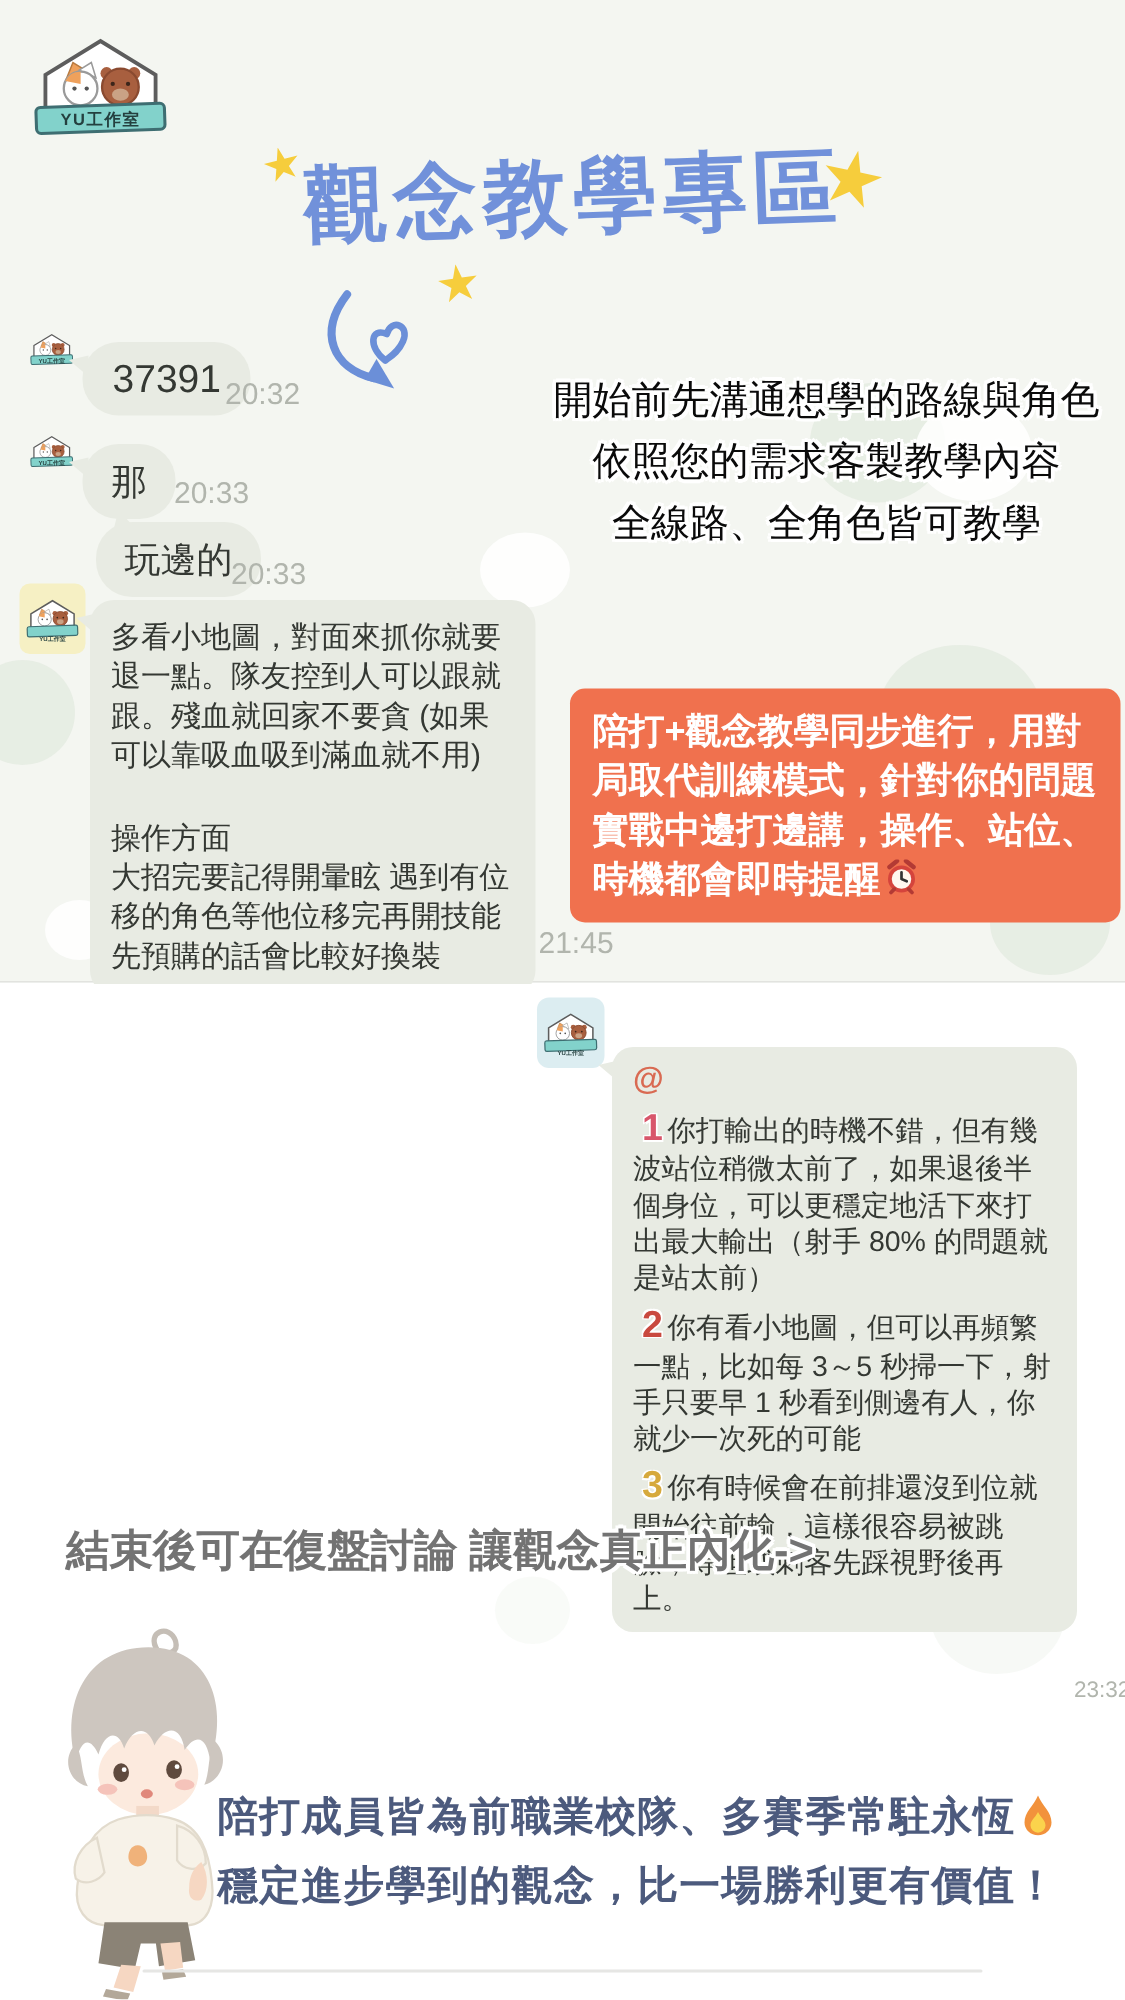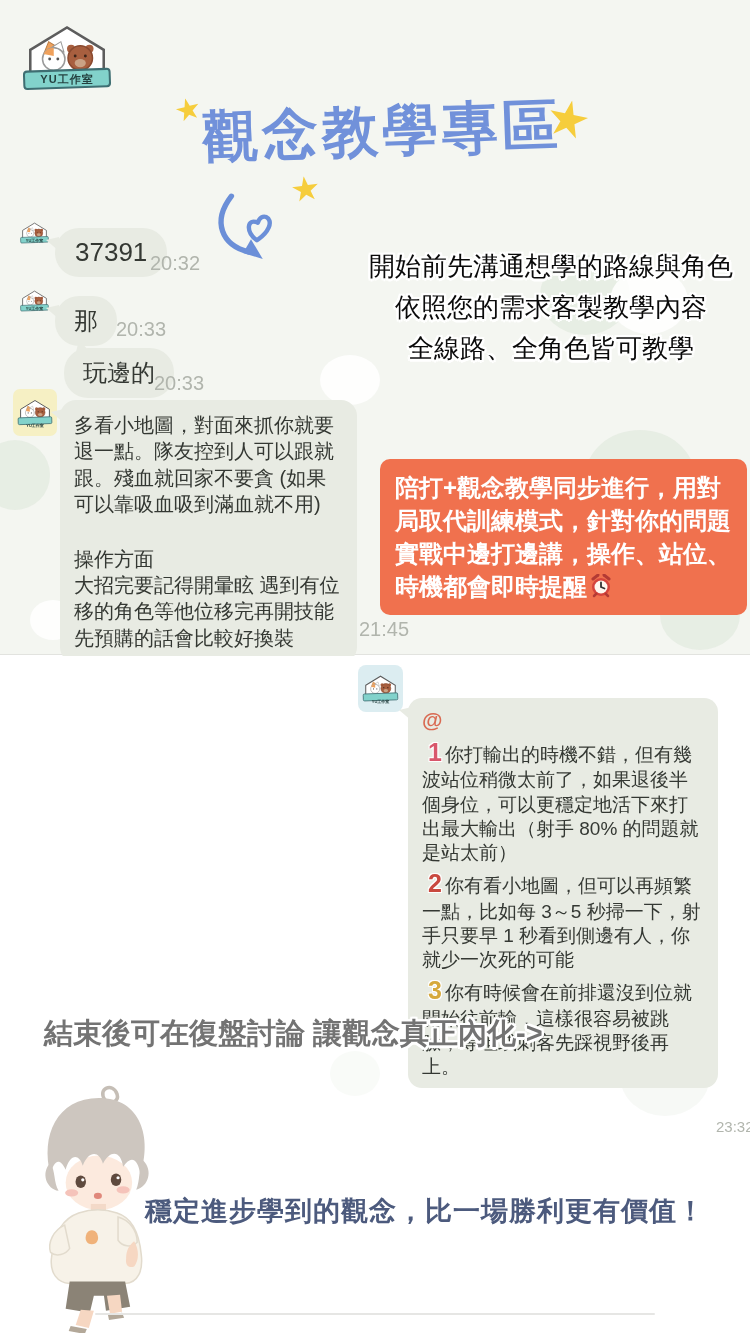--- a/index.html
+++ b/index.html
@@ -281,19 +281,23 @@
         <path d="M66 148 c-3 6 0 11 5 11 c5 0 8 -5 5 -11 c-2 -4 -8 -4 -10 0 z" fill="#eda15e" opacity="0.8"></path>
         <path d="M49 196 L104 196 L109 221 L85 225 L83 210 L73 210 L69 227 L45 223 Z" fill="#8b8376"></path>
         <path d="M60 224 l-5 15 l13 3 l5 -17 z" fill="#f6d7c2"></path>
         <path d="M86 210 l3 18 l12 -2 l-2 -17 z" fill="#f6d7c2"></path>
         <path d="M50 240 l16 3 l-2 5 l-16 -3 z" fill="#b3a899"></path>
         <path d="M87 229 l14 -2 l2 5 l-15 2 z" fill="#b3a899"></path>
       </svg>
     </div>
 
     <div class="footer-note">
+      <div><span>陪打成員皆為前職業校隊、多賽季常駐永恆</span><svg width="26" height="28" viewBox="0 0 24 28">
+            <path d="M12 1 C 9 8 3 12 3 19 a9 8.5 0 0 0 18 0 C 21 12 15 8 12 1 Z" fill="#f2923c"></path>
+            <path d="M12 12 C 10 16 7 17.5 7 21 a5 4.8 0 0 0 10 0 C 17 17.5 14 16 12 12 Z" fill="#fbd34c"></path>
+          </svg></div>
       <div>穩定進步學到的觀念，比一場勝利更有價值！</div>
     </div>
 
     <div class="bottom-divider"></div>
   </div>
 
 </div>
 
 </body></html>

